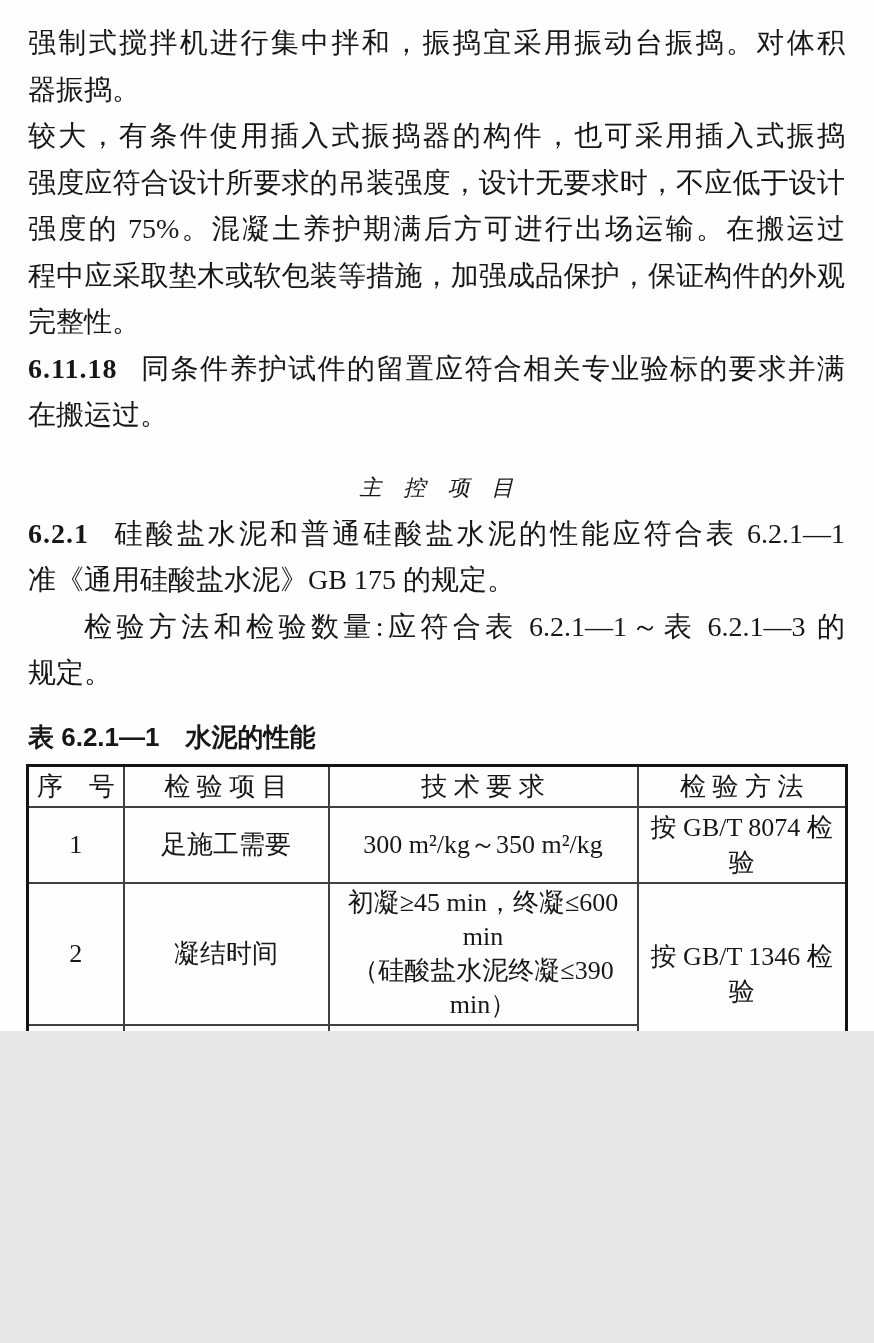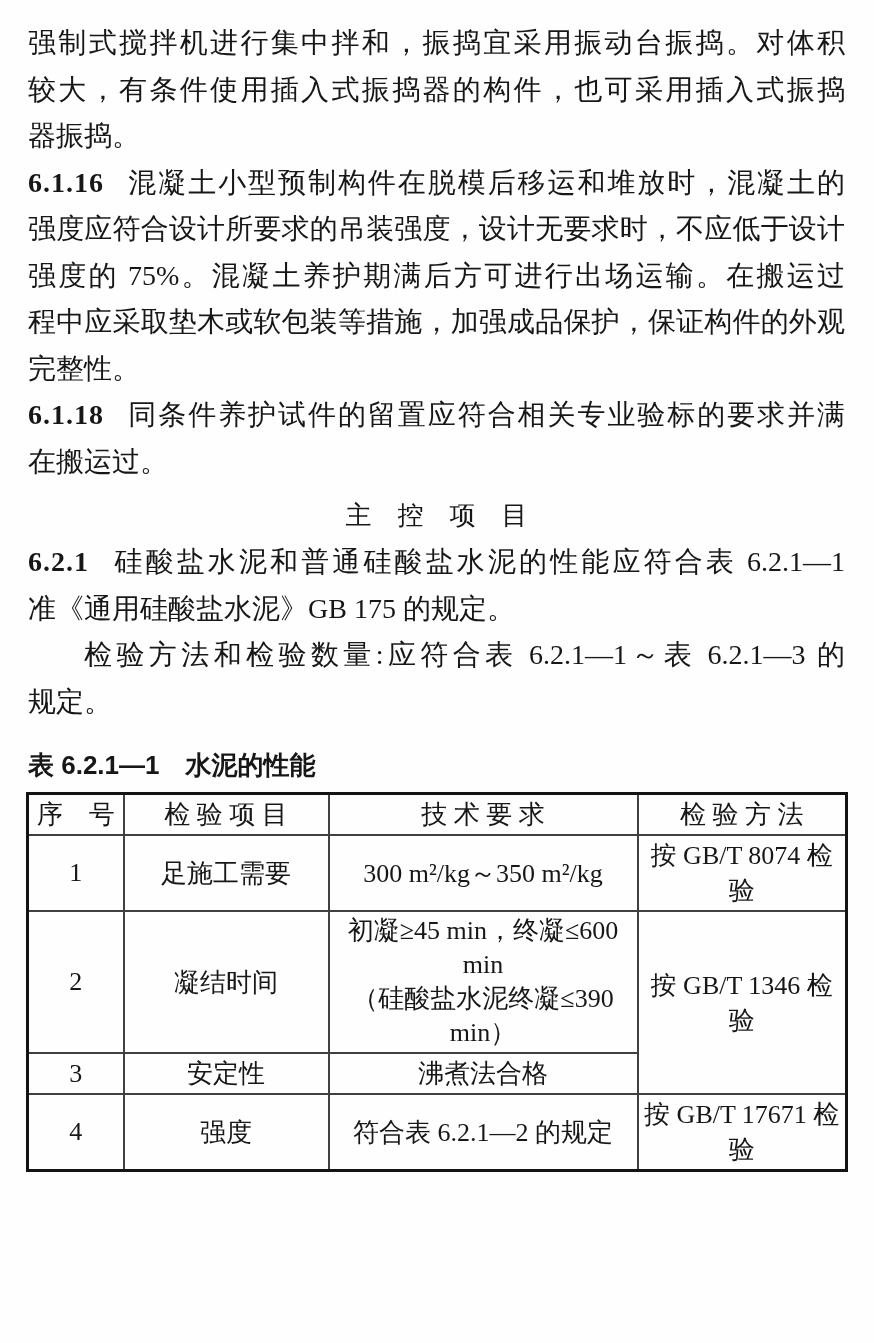--- a/index.html
+++ b/index.html
@@ -1,20 +1,20 @@
 <!DOCTYPE html>
 <html><head>
 <meta charset="utf-8">
 <style>
   * { box-sizing: border-box; }
   html, body { margin: 0; padding: 0; background: #e8e8e8; }
   .page {
     position: relative;
     width: 874px;
-    height: 1343px;
+    height: 1031px;
     margin: 0 auto;
     background: #fefefe;
     color: #171717;
     font-family: "Liberation Serif", "DejaVu Serif", serif;
     padding: 20px 29px 0 28px;
     overflow: hidden;
   }
   .line {
     font-size: 28px;
     line-height: 46.5px;
@@ -32,24 +32,25 @@
   }
   .indent2 { text-indent: 2em; }
   .section-heading {
     margin: 30px 0 0 0;
     text-align: center;
     font-size: 32px;
     font-weight: bold;
     line-height: 46px;
   }
   .sub-heading {
-    margin: 8px 0 0 0;
+    margin: 26px 0 0 0;
     text-align: center;
-    font-size: 26px;
+    font-size: 22px;
     font-weight: normal;
+    font-style: italic;
     line-height: 46px;
   }
   .table-caption {
     margin: 20px 0 0 0;
     text-align: left;
     font-size: 26px;
     font-weight: bold;
     font-family: "Liberation Sans", "DejaVu Sans", sans-serif;
     line-height: 40px;
   }
@@ -76,35 +77,34 @@
   td.h-row4 { height: 41px; }
   .req-multiline div { line-height: 34px; }
 </style>
 </head>
 <body>
 
 <div class="page">
 
   <div>
     <div class="line just">强制式搅拌机进行集中拌和，振捣宜采用振动台振捣。对体积</div>
+    <div class="line">器振捣。</div>
     <div class="line just">较大，有条件使用插入式振捣器的构件，也可采用插入式振捣</div>
-    <div class="line">器振捣。</div>
   </div>
 
   <div>
-    <div class="line just"><span class="clause-num">6.1.16</span><span>混凝土小型预制构件在脱模后移运和堆放时，混凝土的</span></div>
     <div class="line just">强度应符合设计所要求的吊装强度，设计无要求时，不应低于设计</div>
     <div class="line just">强度的 75%。混凝土养护期满后方可进行出场运输。在搬运过</div>
     <div class="line just">程中应采取垫木或软包装等措施，加强成品保护，保证构件的外观</div>
     <div class="line">完整性。</div>
   </div>
 
 
   <div>
-    <div class="line just"><span class="clause-num">6.1.18</span><span>同条件养护试件的留置应符合相关专业验标的要求并满</span></div>
+    <div class="line just"><span class="clause-num">6.11.18</span><span>同条件养护试件的留置应符合相关专业验标的要求并满</span></div>
     <div class="line">在搬运过。</div>
   </div>
 
 
   <div class="sub-heading">主　控　项　目</div>
 
   <div>
     <div class="line just"><span class="clause-num">6.2.1</span><span>硅酸盐水泥和普通硅酸盐水泥的性能应符合表 6.2.1—1</span></div>
     <div class="line">准《通用硅酸盐水泥》GB 175 的规定。</div>
   </div>

